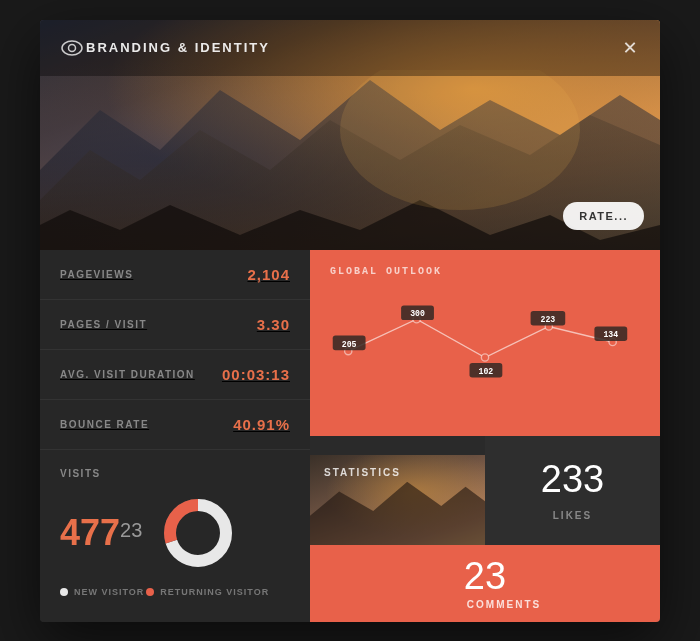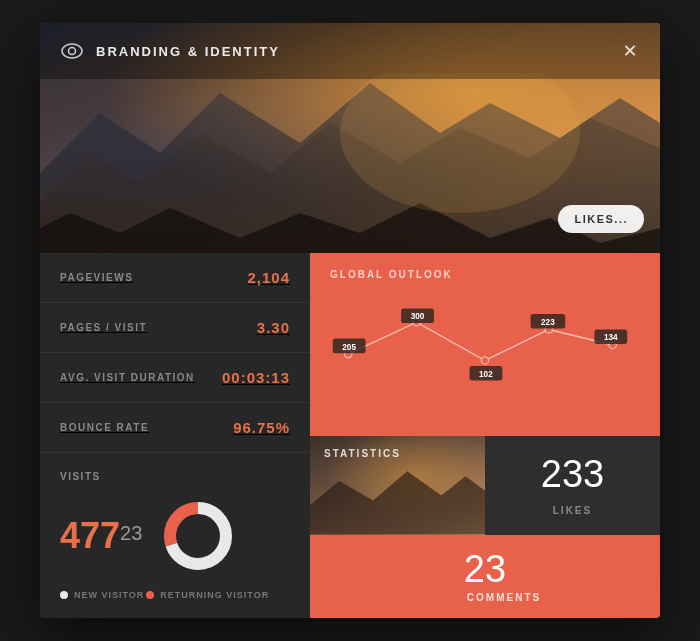--- a/index.html
+++ b/index.html
@@ -48,21 +48,21 @@
       right: 0;
       display: flex;
       align-items: center;
       justify-content: space-between;
       padding: 14px 18px;
       background: rgba(0,0,0,0.35);
     }
     .hero-title-group {
       display: flex;
       align-items: center;
-      gap: 10px;
+      gap: 0;
     }
     .eye-icon {
       width: 28px;
       height: 28px;
       opacity: 0.9;
     }
     .hero-title {
       color: #fff;
       font-size: 13px;
       font-weight: 600;
@@ -197,38 +197,40 @@
     .right-panel {
       display: grid;
       grid-template-rows: 1fr 1fr;
     }
     
     .global-outlook {
       background: #e8614a;
       padding: 16px 20px;
       position: relative;
       overflow: hidden;
+      font-family: Liberation Mono, monospace;
     }
     .section-label {
       color: rgba(255,255,255,0.7);
       font-size: 10px;
       font-weight: 600;
       letter-spacing: 2px;
       text-transform: uppercase;
       margin-bottom: 20px;
     }
     
     .chart-area {
       position: relative;
       height: 90px;
     }
     .statistics-image {
       background: linear-gradient(135deg, #4a3830 0%, #8a6040 40%, #c8903a 80%, #e8b060 100%);
       position: relative;
       overflow: hidden;
+      margin-top: 19px;
     }
     .statistics-image-bg {
       position: absolute;
       inset: 0;
       background:
         radial-gradient(ellipse at 60% 40%, rgba(200,140,60,0.6) 0%, transparent 60%),
         linear-gradient(160deg, #3a3028 0%, #6a5040 40%, #b08060 80%, #d8a870 100%);
     }
     .statistics-label {
       position: absolute;
@@ -342,21 +344,21 @@
 
         <svg class="eye-icon" viewBox="0 0 28 28" fill="none" xmlns="http://www.w3.org/2000/svg">
           <ellipse cx="14" cy="14" rx="10" ry="7" stroke="white" stroke-width="1.5" fill="none" opacity="0.85"></ellipse>
           <circle cx="14" cy="14" r="3.5" stroke="white" stroke-width="1.5" fill="none" opacity="0.85"></circle>
         </svg>
         <span class="hero-title">BRANDING &amp; IDENTITY</span>
       </div>
       <div class="close-btn">✕</div>
     </div>
 
-    <div class="more-btn">LIKES...</div>
+    <div class="more-btn">RATE...</div>
   </div>
 
   <div class="bottom">
 
     <div class="left-panel">
       <div class="stats-section">
 
         <div class="stat-row">
           <span class="stat-label">PAGEVIEWS</span>
           <span class="stat-value">2,104</span>
@@ -367,21 +369,21 @@
           <span class="stat-value">3.30</span>
         </div>
 
         <div class="stat-row">
           <span class="stat-label">AVG. VISIT DURATION</span>
           <span class="stat-value">00:03:13</span>
         </div>
 
         <div class="stat-row">
           <span class="stat-label">BOUNCE RATE</span>
-          <span class="stat-value">96.75%</span>
+          <span class="stat-value">40.91%</span>
         </div>
       </div>
 
       <div class="visits-section">
         <div class="visits-label">VISITS</div>
         <div class="visits-content">
           <div class="visits-numbers">
             <span class="visits-big">477</span>
             <span class="visits-small">23</span>
           </div>

